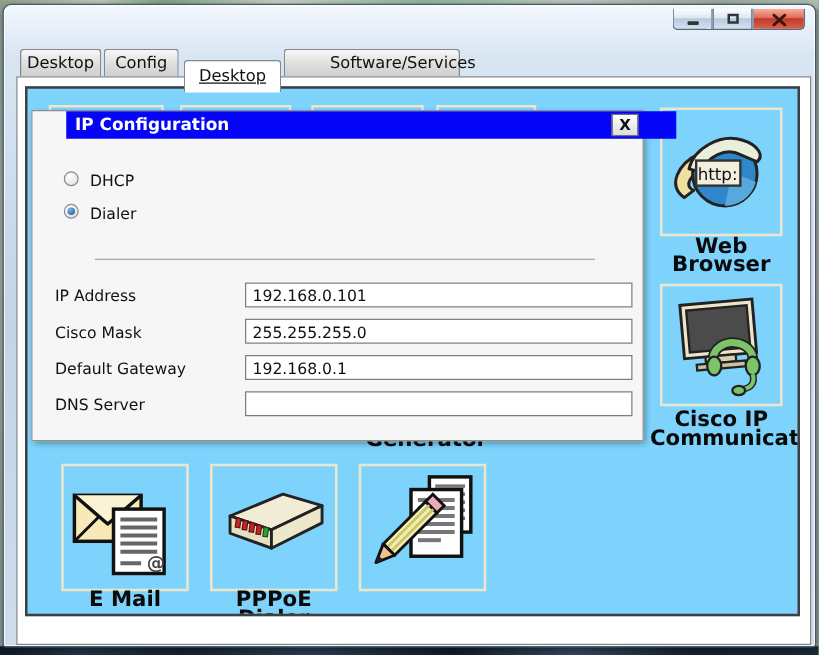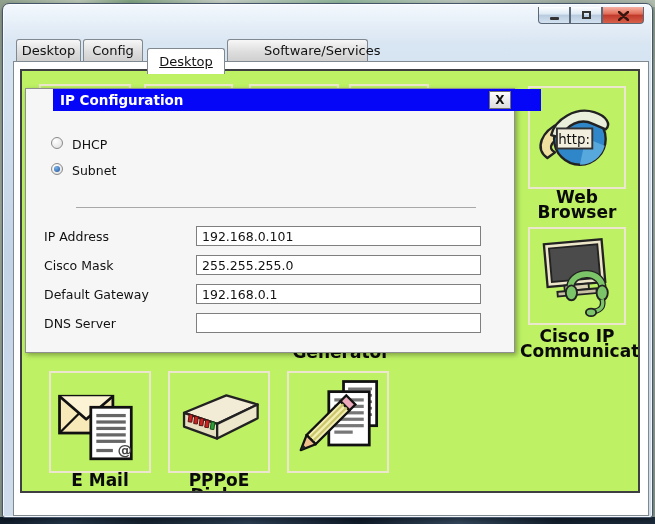--- a/index.html
+++ b/index.html
@@ -39,21 +39,21 @@
     border-radius:3px 3px 0 0; background:linear-gradient(180deg,#f7f7f7,#dcdcdc 60%,#d0d0d0);
     font-size:13px; color:#111; text-align:center; line-height:21px; cursor:pointer; }
   .tab.active { top:44px; height:26px; background:#fff; z-index:4; font-size:13px;text-decoration:underline; }
 
   
   .page { position:absolute; left:10px; top:57px; width:636px; height:455px;
     background:#fff; border:1px solid #808890; z-index:2; }
 
   
   .desktop-panel { position:absolute; left:6px; top:7px; width:620px; height:424px;
-    background:#bef264; border:2px solid #3d3f40; overflow:hidden; }
+    background:#7dd3fc; border:2px solid #3d3f40; overflow:hidden; }
 
   .icon-box { position:absolute; border:2px solid #ece6ce; cursor:pointer; }
   .icon-box svg { display:block; margin:auto; }
   .icon-label { position:absolute; font-size:17px; font-weight:bold; color:#0a0a0a;
     text-align:center; line-height:15px; cursor:pointer; }
 
   
   .dialog { position:absolute; left:22px; top:84px; width:490px; height:265px;
     background:#f6f6f6; border:1px solid #8f8f8f; z-index:10;
     box-shadow:2px 2px 5px rgba(0,0,0,.35); }
@@ -67,21 +67,21 @@
   .radio-row { position:absolute; left:25px; display:flex; gap:9px; cursor:pointer; }
   .radio { width:12px; height:12px; border-radius:50%; border:1px solid #8a8a8a;
     background:radial-gradient(circle at 35% 30%,#fff,#dcdcdc); position:relative; }
   .radio.selected::after { content:""; position:absolute; left:2px; top:2px; width:6px; height:6px;
     border-radius:50%; background:radial-gradient(circle at 35% 30%,#7ab4e8,#1c4f9c); }
   .radio-label { font-size:12.5px; color:#111; }
 
   .separator { position:absolute; left:50px; top:118px; width:400px; height:1px; background:#a8a8a8; }
 
   .form-label { position:absolute; left:18px; width:150px; font-size:12.5px; color:#111; }
-  .form-input { position:absolute; left:170px; width:285px; height:20px; border:1px solid #7f7f7f;
+  .form-input { position:absolute; left:170px; width:310px; height:20px; border:1px solid #7f7f7f;
     background:#fff; font-family:"DejaVu Sans","Liberation Sans",sans-serif;
     font-size:12.5px; color:#111; padding:0 5px; }
 
   .partial-label { z-index:5; }
 </style>
 </head>
 <body>
 
 <div id="screen">
   <div class="os-top-strip"></div>
@@ -236,21 +236,21 @@
         <span class="dialog-title">IP Configuration</span>
       </div>
       <div class="dialog-close">X</div>
 
       <div class="radio-row" style="top:48px;">
         <span class="radio"></span>
         <span class="radio-label">DHCP</span>
       </div>
       <div class="radio-row" style="top:74px;">
         <span class="radio selected"></span>
-        <span class="radio-label">Subnet</span>
+        <span class="radio-label">Dialer</span>
       </div>
 
       <div class="separator"></div>
 
       <div class="form-label" style="top:140px;">IP Address</div>
       <input class="form-input" style="top: 137px;" type="text" value="192.168.0.101">
 
       <div class="form-label" style="top:169px;">Cisco Mask</div>
       <input class="form-input" style="top: 166px;" type="text" value="255.255.255.0">
 

